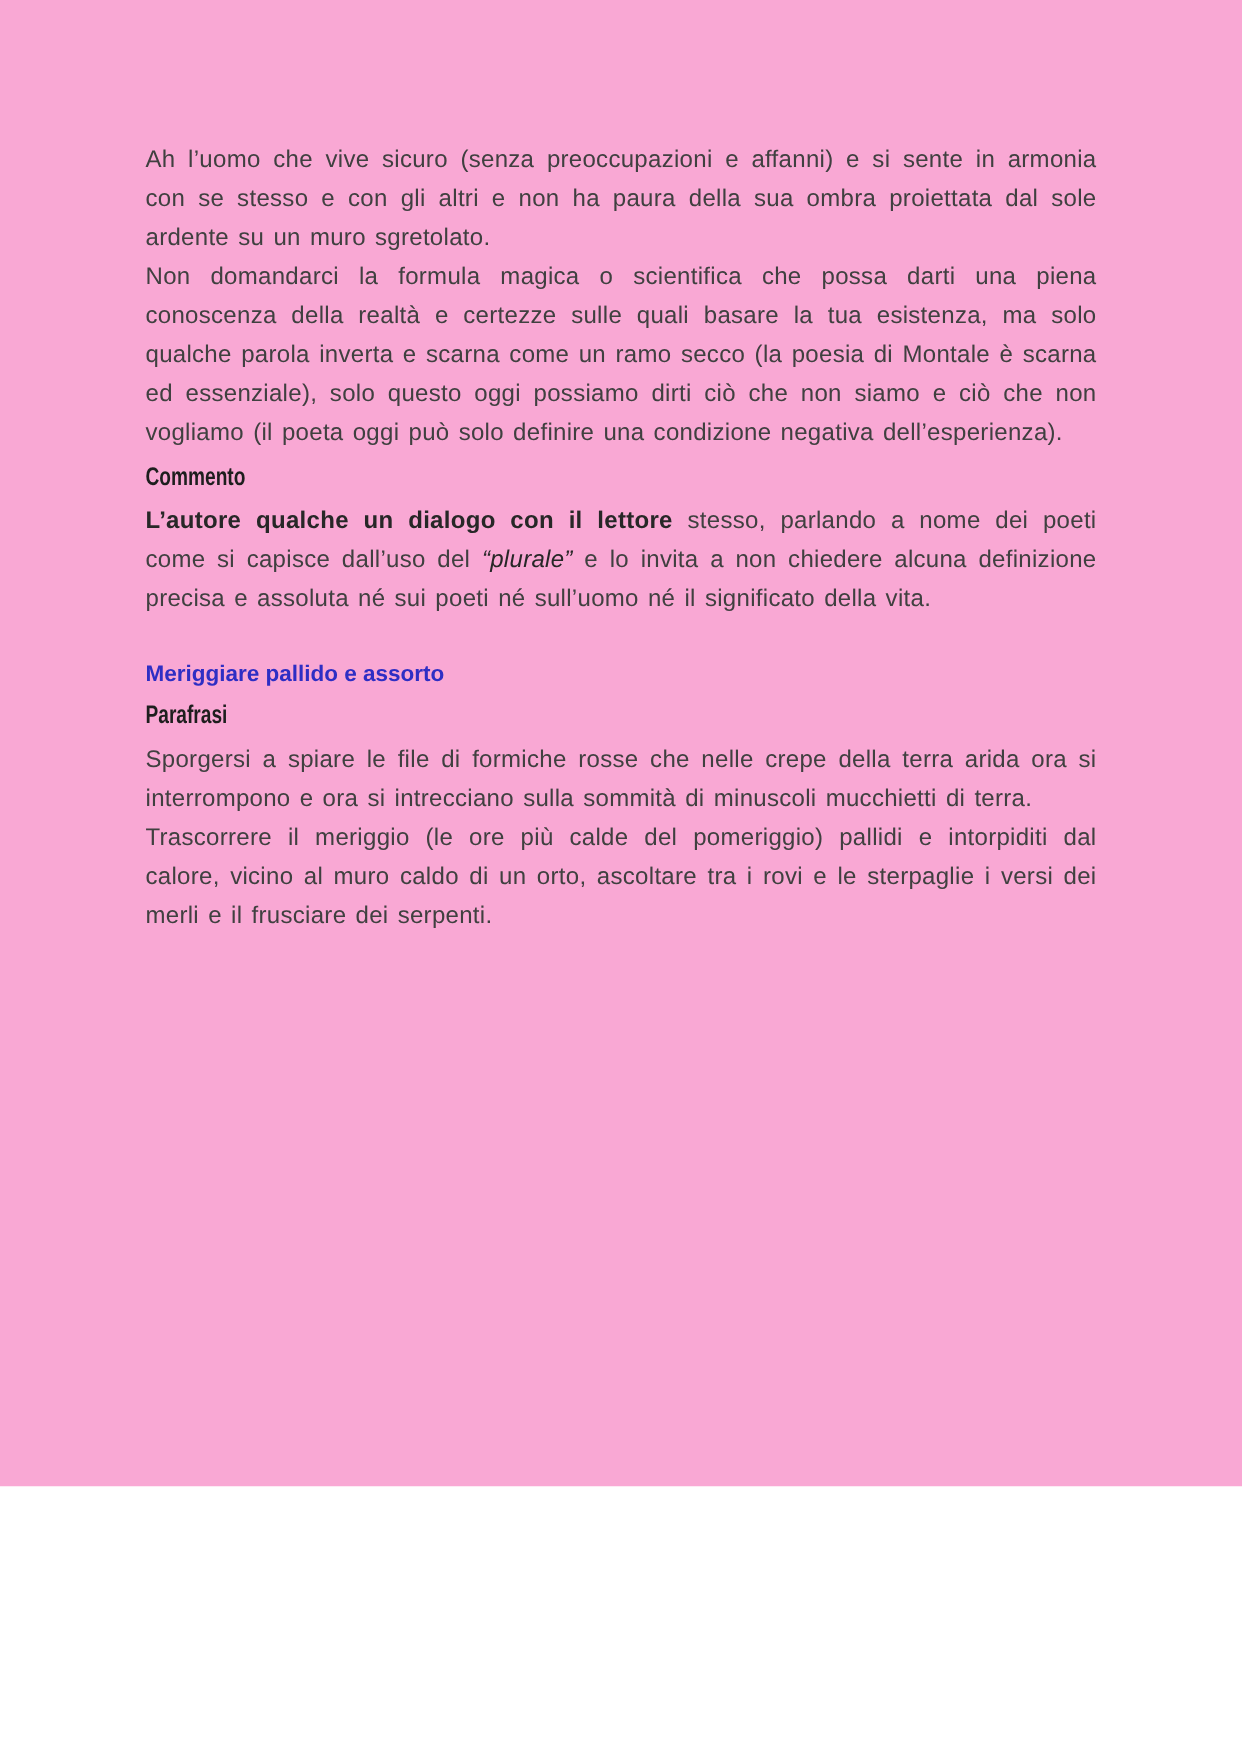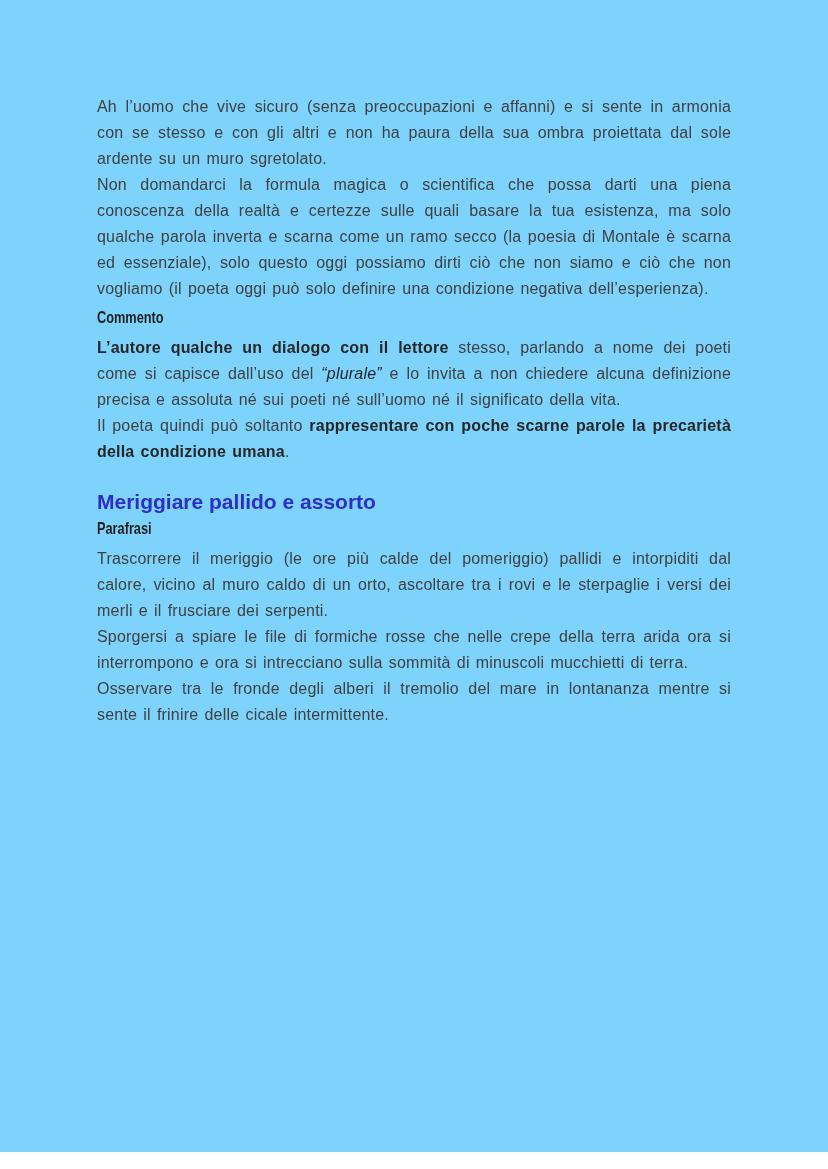--- a/index.html
+++ b/index.html
@@ -3,22 +3,22 @@
 <meta charset="utf-8">
 <style>
   html, body {
     margin: 0;
     padding: 0;
     background: #ffffff;
   }
   .page {
     position: relative;
     width: 828px;
-    height: 1152px;
-    background: #7dd3fc;
+    height: 991px;
+    background: #f9a8d4;
     overflow: hidden;
     font-family: "Liberation Sans", "DejaVu Sans", sans-serif;
   }
   .content {
     padding: 94px 97px 0 97px;
   }
   .para {
     margin: 0;
     font-size: 16px;
     line-height: 26px;
@@ -35,34 +35,32 @@
     font-size: 17px;
     line-height: 20px;
     font-weight: 700;
     color: #1e1e1e;
     transform: scaleX(0.75);
     transform-origin: left center;
     white-space: nowrap;
   }
   .sec-heading {
     margin: 26px 0 4px 0;
-    font-size: 21px;
+    font-size: 15px;
     line-height: 22px;
     font-weight: 700;
   }
 </style>
 </head>
 <body>
 
 <div class="page">
   <div class="content">
       <p class="para"><span class="run">Ah l’uomo che vive sicuro (senza preoccupazioni e affanni) e si sente in armonia con se stesso e con gli altri e non ha paura della sua ombra proiettata dal sole ardente su un muro sgretolato.</span></p>
       <p class="para"><span class="run">Non domandarci la formula magica o scientifica che possa darti una piena conoscenza della realtà e certezze sulle quali basare la tua esistenza, ma solo qualche parola inverta e scarna come un ramo secco (la poesia di Montale è scarna ed essenziale), solo questo oggi possiamo dirti ciò che non siamo e ciò che non vogliamo (il poeta oggi può solo definire una condizione negativa dell’esperienza).</span></p>
       <h3 class="sub-heading">Commento</h3>
       <p class="para"><span class="run-bold">L’autore qualche un dialogo con il lettore</span><span class="run"> stesso, parlando a nome dei poeti come si capisce dall’uso del </span><span class="run-bold-italic">“plurale”</span><span class="run"> e lo invita a non chiedere alcuna definizione precisa e assoluta né sui poeti né sull’uomo né il significato della vita.</span></p>
-      <p class="para"><span class="run">Il poeta quindi può soltanto </span><span class="run-bold">rappresentare con poche scarne parole la precarietà della condizione umana</span><span class="run">.</span></p>
       <h2 class="sec-heading" style="color: rgb(46, 46, 196);">Meriggiare pallido e assorto</h2>
       <h3 class="sub-heading">Parafrasi</h3>
+      <p class="para"><span class="run">Sporgersi a spiare le file di formiche rosse che nelle crepe della terra arida ora si interrompono e ora si intrecciano sulla sommità di minuscoli mucchietti di terra.</span></p>
       <p class="para"><span class="run">Trascorrere il meriggio (le ore più calde del pomeriggio) pallidi e intorpiditi dal calore, vicino al muro caldo di un orto, ascoltare tra i rovi e le sterpaglie i versi dei merli e il frusciare dei serpenti.</span></p>
-      <p class="para"><span class="run">Sporgersi a spiare le file di formiche rosse che nelle crepe della terra arida ora si interrompono e ora si intrecciano sulla sommità di minuscoli mucchietti di terra.</span></p>
-      <p class="para"><span class="run">Osservare tra le fronde degli alberi il tremolio del mare in lontananza mentre si sente il frinire delle cicale intermittente.</span></p>
     </div>
 </div>
 
 </body></html>

